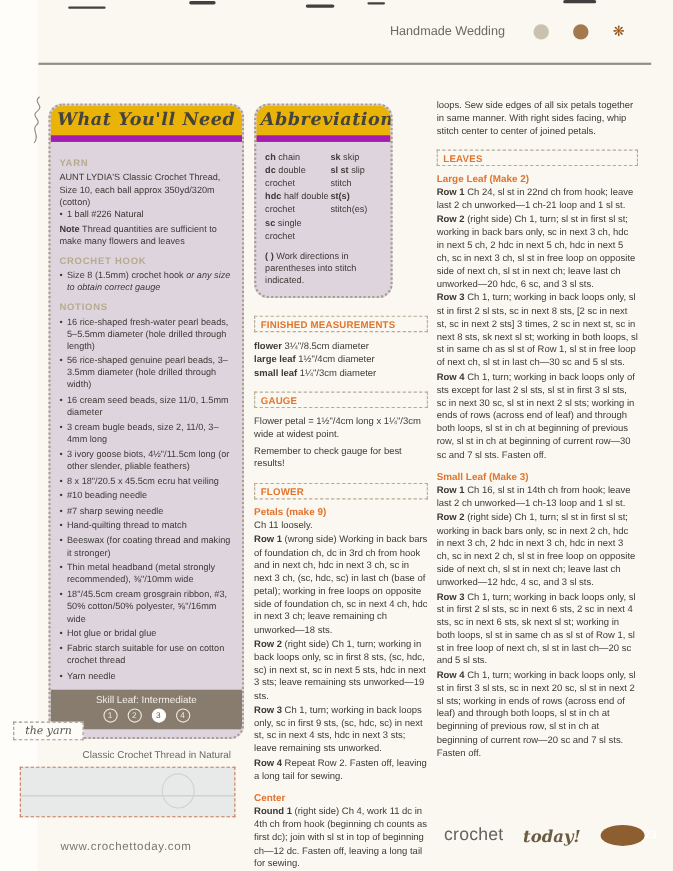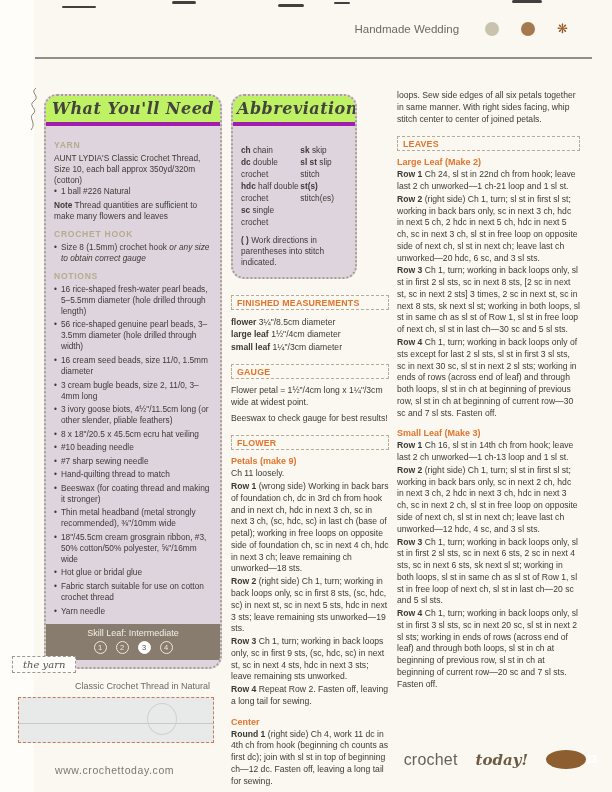--- a/index.html
+++ b/index.html
@@ -16,21 +16,21 @@
   .hdr { position:absolute; top:22px; right:44px; display:flex; align-items:center; gap:22px; }
   .hdr-title { font-size:11.5px; color:#6d6a62; margin-right:4px; }
   .dot { width:14px; height:14px; border-radius:50%; display:inline-block; }
   .dot-beige { background:#c9c2ae; }
   .dot-brown { background:#a5794f; }
   .dot-flower { font-size:13px; line-height:14px; color:#95561f; }
   .rule { position:absolute; left:35px; right:20px; top:57px; height:1.5px; background:#918e85; }
 
   
   .stitchbox { border:2px dotted #a89d8f; border-radius:13px; background:#ded4de; overflow:hidden; }
-  .band { background:#bef264; padding:3px 4px 4px; text-align:center; border-bottom:4px solid #a21caf; }
+  .band { background:#eab308; padding:3px 4px 4px; text-align:center; border-bottom:6px solid #a21caf; }
   .script { font-family:"DejaVu Serif", serif; font-style:italic; font-weight:bold; color:#45433d; }
   .band .script { font-size:16px; letter-spacing:.5px; }
   .boxbody { padding:7px 8px 0; }
   .sechead { font-size:8.6px; font-weight:bold; letter-spacing:.7px; color:#b7ab8d; margin:7px 0 3px; }
   .boxbody p, .boxbody li { font-size:8.3px; line-height:1.33; color:#3c3a36; }
   .boxbody ul { list-style:none; }
   .boxbody li { display:flex; gap:4px; margin-bottom:2.5px; }
   .bullet-dot { flex:0 0 auto; }
   .skillbar { margin-top:7px; background:#877c6d; text-align:center; padding:4px 0 6px; }
   .skillbar .slabel { color:#f3efe7; font-size:9px; margin-bottom:3px; }
@@ -53,21 +53,21 @@
                 background:#e8eae9; border:1px dashed #cb7a57; }
   .yarn-photo .thread-line { position:absolute; left:0; right:0; top:56%; height:1px; background:#c6cbca; }
   .yarn-photo .thread-loop { position:absolute; right:36px; top:5px; width:30px; height:32px;
                 border:1.5px solid #cdd2d1; border-radius:50%; }
   .site-url { position:absolute; left:55px; top:764px; font-size:10.5px; letter-spacing:.6px; color:#7a776f; }
 
   
   .colmid { position:absolute; left:231px; top:94px; width:158px; }
   .colright { position:absolute; left:397px; top:90px; width:183px; }
   .abbrbox { width:126px; margin-bottom:16px; }
-  .abbr-cols { display:flex;margin-top:11px; }
+  .abbr-cols { display:flex; }
   .abbr-col1 { width:56%; }
   .abbr-col2 { width:44%; }
   .abbr-col1 p, .abbr-col2 p { font-size:8.3px; line-height:1.45; }
   .abbr-note { margin-top:4px; padding-top:3px; }
   .abbr-note p { font-size:8.3px; line-height:1.35; }
 
   .dash-head { border:1px dashed #b7ab97; padding:2px 5px 1px; color:#e1752e;
                font-weight:bold; font-size:8.8px; letter-spacing:.2px; margin:11px 0 6px; }
   .dash-head:first-child { margin-top:0; }
   .pat { font-size:8.6px; line-height:1.37; margin-bottom:1px; }
@@ -262,21 +262,21 @@
     <div class="dash-head">FINISHED MEASUREMENTS</div>
     <div>
 
     <p class="mrow"><b>flower</b><span> 3¼"/8.5cm diameter</span></p>
         <p class="mrow"><b>large leaf</b><span> 1½"/4cm diameter</span></p>
         <p class="mrow"><b>small leaf</b><span> 1¼"/3cm diameter</span></p>
       </div>
 
     <div class="dash-head">GAUGE</div>
     <p class="pat">Flower petal = 1½"/4cm long x 1¼"/3cm wide at widest point.</p>
-    <p class="pat" style="margin-top:4px;">Beeswax to check gauge for best results!</p>
+    <p class="pat" style="margin-top:4px;">Remember to check gauge for best results!</p>
 
     <div class="dash-head">FLOWER</div>
     <div class="subhead first">Petals (make 9)</div>
     <p class="pat">Ch 11 loosely.</p>
     <div>
 
     <p class="pat"><b>Row 1</b> <span>(wrong side) Working in back bars of foundation ch, dc in 3rd ch from hook and in next ch, hdc in next 3 ch, sc in next 3 ch, (sc, hdc, sc) in last ch (base of petal); working in free loops on opposite side of foundation ch, sc in next 4 ch, hdc in next 3 ch; leave remaining ch unworked—18 sts.</span></p>
         <p class="pat"><b>Row 2</b> <span>(right side) Ch 1, turn; working in back loops only, sc in first 8 sts, (sc, hdc, sc) in next st, sc in next 5 sts, hdc in next 3 sts; leave remaining sts unworked—19 sts.</span></p>
         <p class="pat"><b>Row 3</b> <span>Ch 1, turn; working in back loops only, sc in first 9 sts, (sc, hdc, sc) in next st, sc in next 4 sts, hdc in next 3 sts; leave remaining sts unworked.</span></p>
         <p class="pat"><b>Row 4</b> <span>Repeat Row 2. Fasten off, leaving a long tail for sewing.</span></p>

